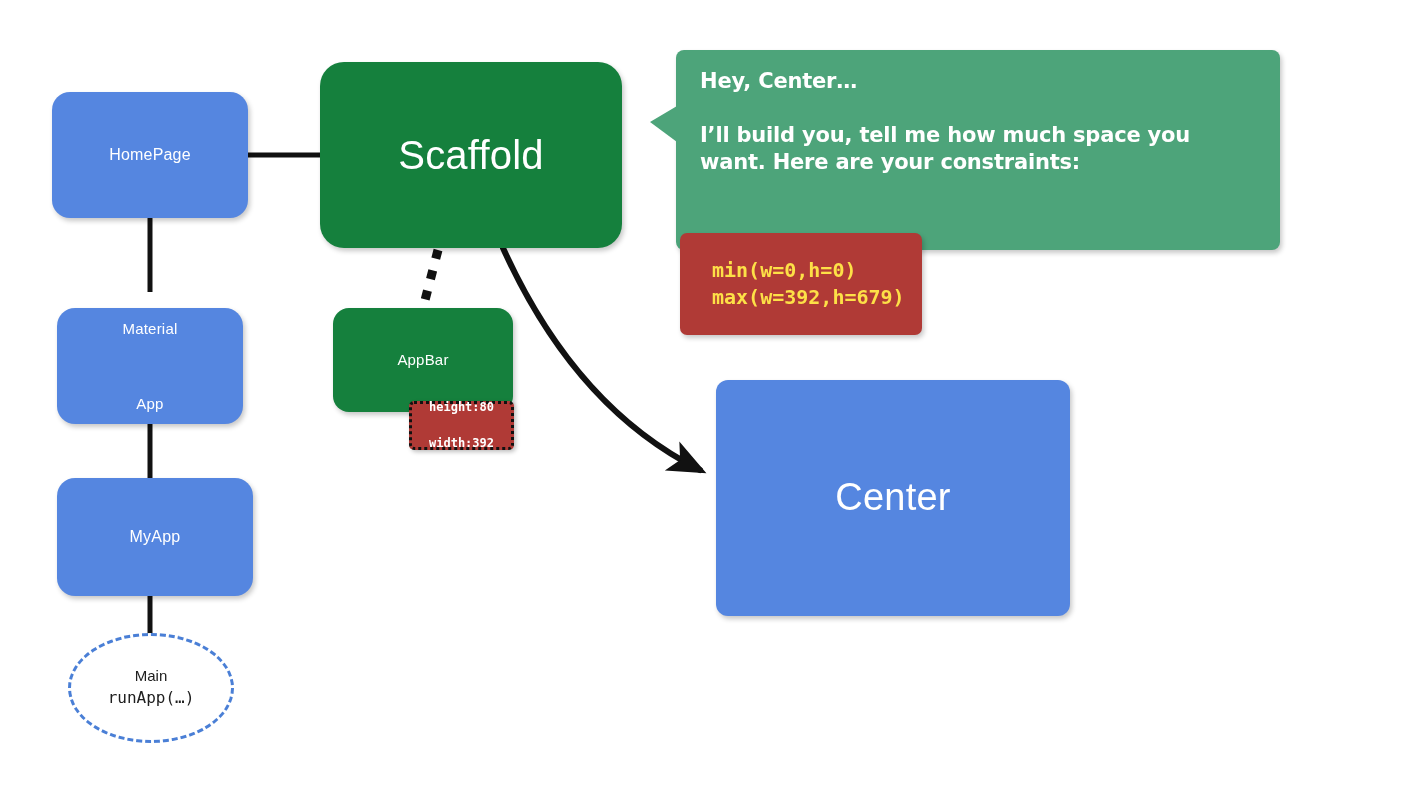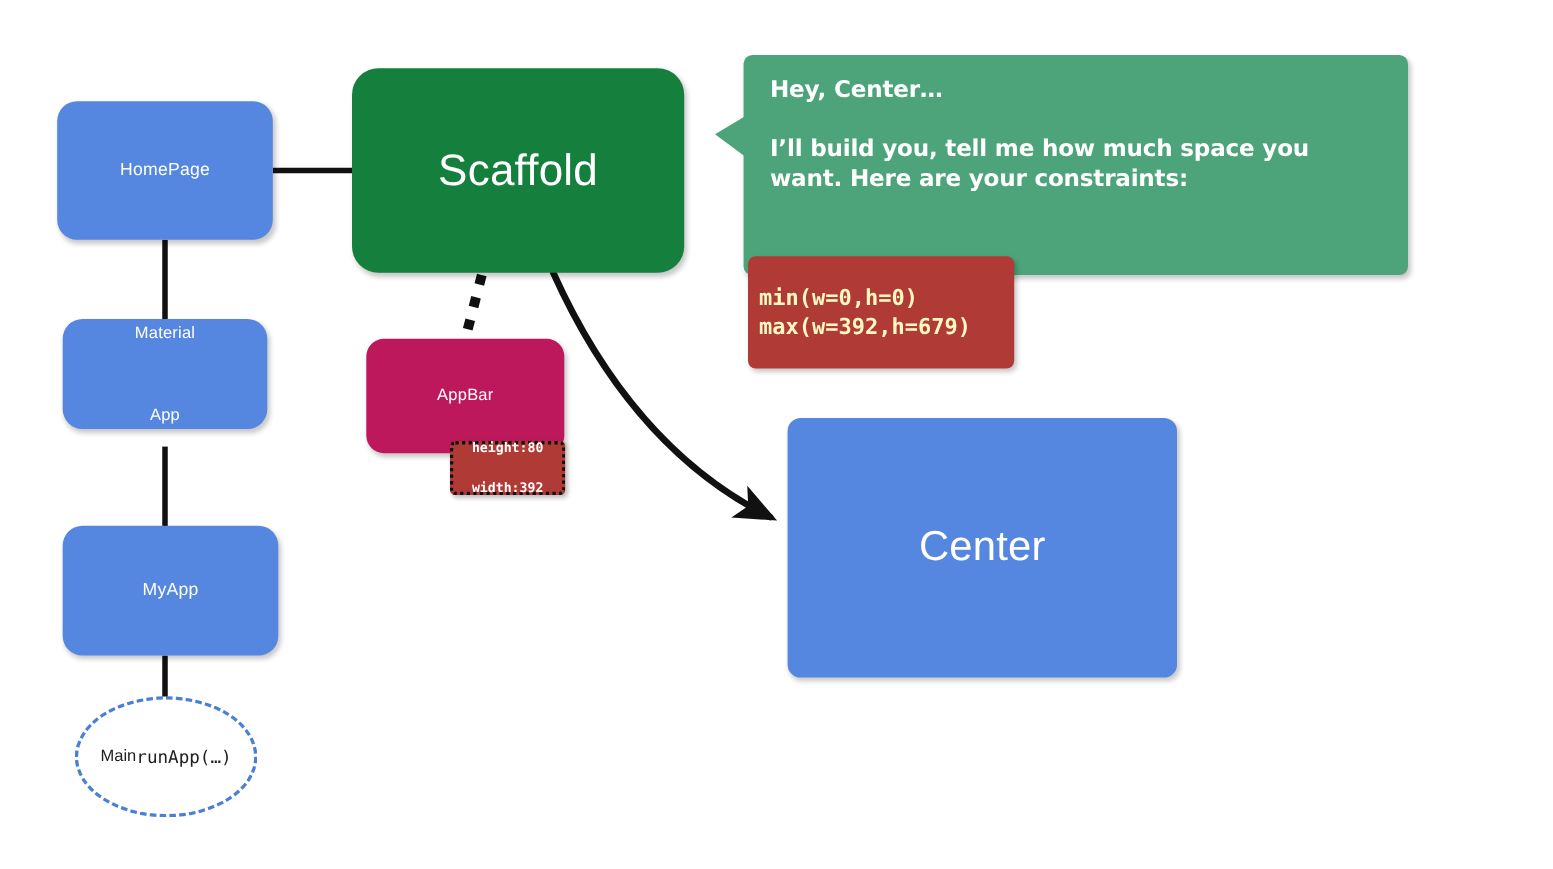--- a/index.html
+++ b/index.html
@@ -48,21 +48,21 @@
     font-weight: 400;
     letter-spacing: 0.2px;
     line-height: 1.15;
     white-space: pre;
   }
 
   
   #node-homepage  { left: 52px;  top: 92px;  width: 196px; height: 126px; }
   #node-homepage .node-label  { font-size: 16px; }
 
-  #node-materialapp { left: 57px; top: 290px; width: 186px; height: 100px; gap: 31px; }
+  #node-materialapp { left: 57px; top: 308px; width: 186px; height: 116px; gap: 31px; }
   #node-materialapp .node-label { font-size: 15px; }
   #node-materialapp .label-line2 { margin-top: 26px; }
 
   #node-myapp { left: 57px; top: 478px; width: 196px; height: 118px; }
   #node-myapp .node-label { font-size: 16px; }
 
   #node-scaffold { left: 320px; top: 62px; width: 302px; height: 186px; border-radius: 24px; }
   #node-scaffold .node-label { font-size: 40px; font-weight: 400; }
 
   #node-appbar { left: 333px; top: 308px; width: 180px; height: 104px; border-radius: 16px; }
@@ -74,20 +74,21 @@
   
   #node-main {
     position: absolute;
     left: 68px;
     top: 633px;
     width: 166px;
     height: 110px;
     border-radius: 50%;
     border: 3px dashed #4a7fd6;
     display: flex;
+    flex-direction: column;
     align-items: center;
     justify-content: center;
     color: #202020;
     text-align: center;
     background: #ffffff;
     z-index: 3;
     box-sizing: border-box;
   }
   #node-main .main-title {
     font-family: "Liberation Sans", sans-serif;
@@ -142,22 +143,22 @@
     position: absolute;
     left: 680px;
     top: 233px;
     width: 242px;
     height: 102px;
     border-radius: 7px;
     box-sizing: border-box;
     display: flex;
     flex-direction: column;
     justify-content: center;
-    padding-left: 10px;
-    color: #fef9c3;
+    padding-left: 32px;
+    color: #fde047;
     box-shadow: 2px 3px 5px rgba(0,0,0,0.22);
     z-index: 4;
   }
   #constraints-box .code-line {
     font-family: "DejaVu Sans Mono", monospace;
     font-size: 20px;
     font-weight: bold;
     line-height: 1.35;
     white-space: pre;
   }
@@ -223,21 +224,21 @@
   </div>
 
   <div class="node" id="node-myapp" style="background:#5586e0;">
     <span class="node-label">MyApp</span>
   </div>
 
   <div class="node" id="node-scaffold" style="background:#15803d;">
     <span class="node-label">Scaffold</span>
   </div>
 
-  <div class="node" id="node-appbar" style="background:#be185d;">
+  <div class="node" id="node-appbar" style="background:#15803d;">
     <span class="node-label">AppBar</span>
   </div>
 
   <div class="node" id="node-center" style="background:#5586e0;">
     <span class="node-label">Center</span>
   </div>
 
   <div id="node-main">
     <span class="main-title">Main</span>
     <span class="main-code">runApp(…)</span>

